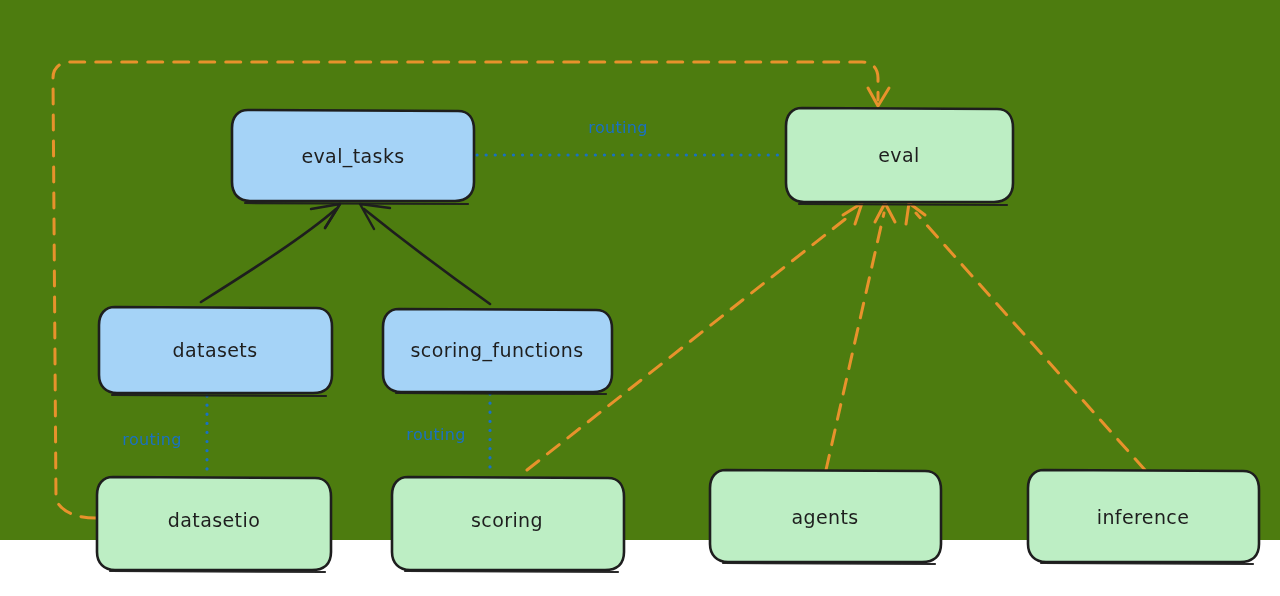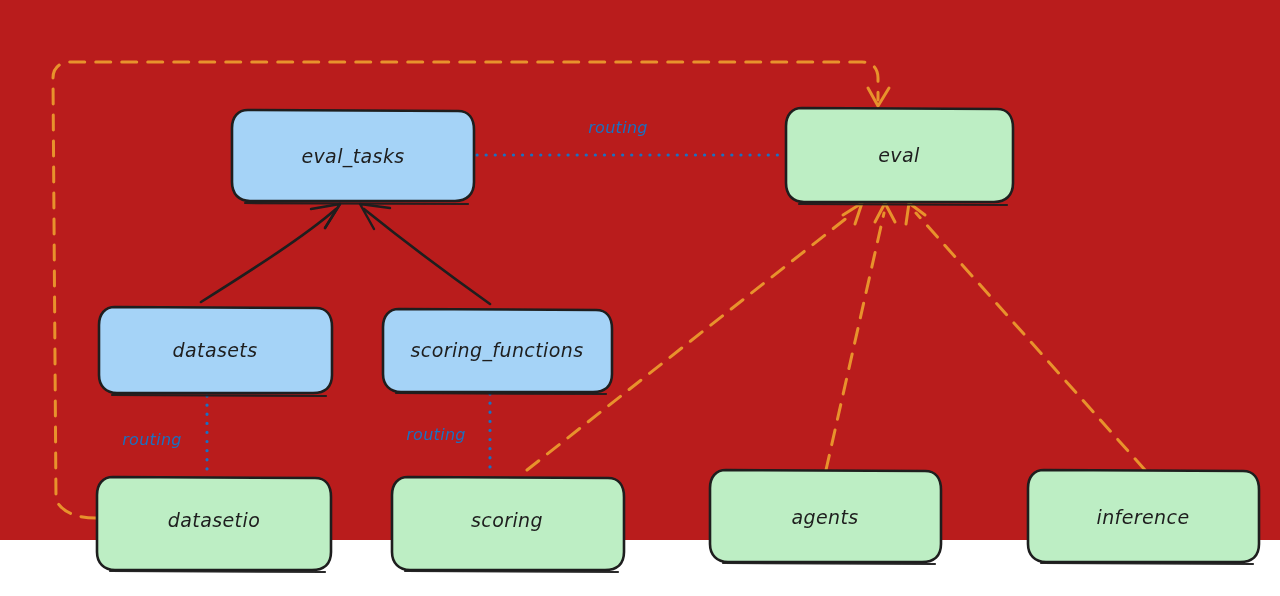--- a/index.html
+++ b/index.html
@@ -10,22 +10,21 @@
   body {
     width: 1280px;
     height: 596px;
     font-family: "DejaVu Sans", sans-serif;
     overflow: hidden;
   }
   #diagram-root {
     position: relative;
     width: 1280px;
     height: 540px;
-    background: #b91c1c;
-    font-style: italic;
+    background: #4d7c0f;
   }
   svg#diagram-svg {
     position: absolute;
     inset: 0;
     width: 1280px;
     height: 596px;
     display: block;
   }
   .node-shape {
     stroke: #1e1e1e;

